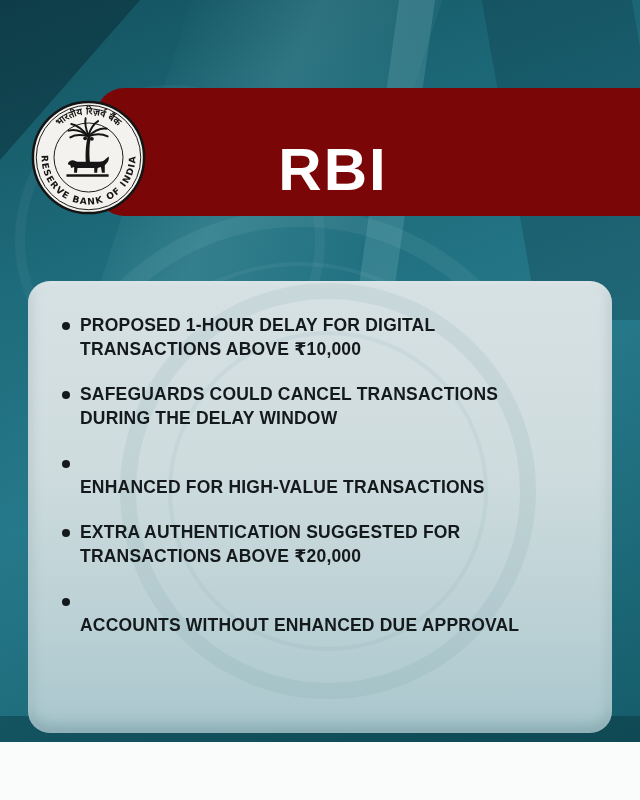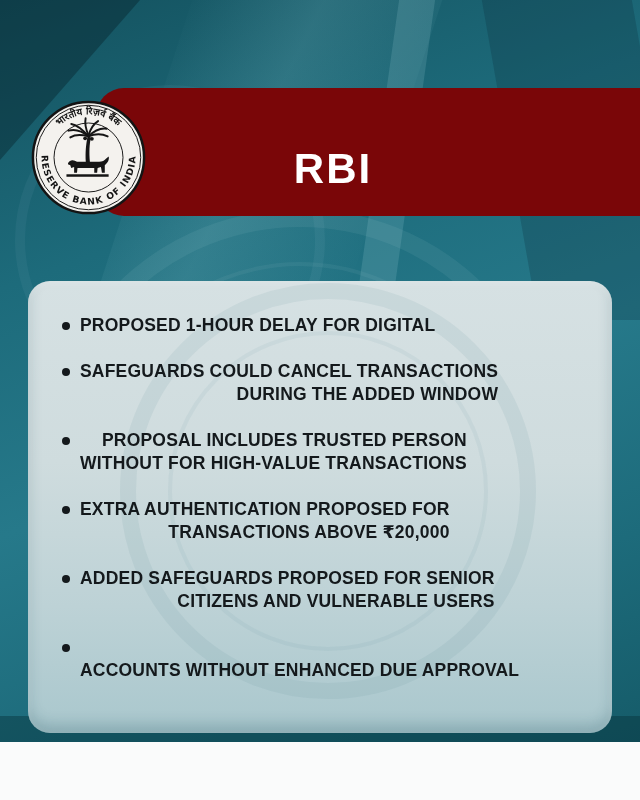--- a/index.html
+++ b/index.html
@@ -17,31 +17,31 @@
   .shard-dark-tl{left:0;top:0;width:160px;height:180px;background:rgba(4,28,36,0.38);
     clip-path:polygon(0 0,140px 0,0 160px);}
   .shard-dark-r{right:-20px;top:0;width:150px;height:320px;background:rgba(8,38,48,0.22);transform:skewX(10deg);}
   .shard-dark-bottom{left:0;top:716px;width:640px;height:28px;background:rgba(6,50,60,0.45);}
   .bg-watermark{position:absolute;left:0;top:0;pointer-events:none;}
 
   
   .banner{position:absolute;left:96px;top:88px;width:544px;height:128px;
     border-radius:28px 0 0 28px;display:flex;align-items:center;justify-content:center;
     padding-right:70px;box-sizing:border-box;}
-  .banner-title{color:#ffffff;font-size:42px;font-weight:800;letter-spacing:2px;margin-top:34px;}
+  .banner-title{color:#ffffff;font-size:60px;font-weight:800;letter-spacing:2px;margin-top:34px;}
 
   
   .seal{position:absolute;left:31px;top:100px;width:115px;height:115px;}
   .seal svg{display:block;}
 
   
   .card{position:absolute;left:28px;top:281px;width:584px;height:452px;border-radius:22px;
     background:linear-gradient(180deg,#d6e1e3 0%,#cfdcde 40%,#bdd2d6 72%,#a9c7cd 100%);
     box-shadow:inset 0 -8px 14px rgba(18,70,82,0.22), inset 0 2px 6px rgba(255,255,255,0.35);
-    overflow:hidden;text-align:right;}
+    overflow:hidden;}
   .card-watermark{position:absolute;left:0;top:0;pointer-events:none;}
   .bullets{position:relative;list-style:none;margin:0;padding:33px 22px 0 34px;
     display:flex;flex-direction:column;gap:22px;}
   .bullet{display:flex;align-items:flex-start;}
   .dot{flex:0 0 8px;width:8px;height:8px;border-radius:50%;background:#14191c;margin:8px 10px 0 0;}
   .bullet-text{color:#14191c;font-size:17.5px;font-weight:800;line-height:23.5px;letter-spacing:0.2px;}
 
   
   .footer{position:absolute;left:0;top:742px;width:640px;height:58px;background:#fafbfb;}
 </style>
@@ -107,41 +107,36 @@
 
   <section class="card">
     <svg class="card-watermark" width="584" height="452" viewBox="0 0 584 452">
       <circle cx="300" cy="210" r="200" fill="none" stroke="rgba(88,138,148,0.10)" stroke-width="16"></circle>
       <circle cx="300" cy="210" r="158" fill="none" stroke="rgba(88,138,148,0.08)" stroke-width="4"></circle>
     </svg>
     <ul class="bullets">
       <li class="bullet">
         <span class="dot"></span>
         <span class="bullet-text"><span>PROPOSED 1-HOUR DELAY FOR DIGITAL</span><br>
-        </span>
+        <span>TRANSACTIONS ABOVE ₹10,000</span></span>
       </li>
       <li class="bullet">
         <span class="dot"></span>
         <span class="bullet-text"><span>SAFEGUARDS COULD CANCEL TRANSACTIONS</span><br>
-        <span>DURING THE ADDED WINDOW</span></span>
+        <span>DURING THE DELAY WINDOW</span></span>
       </li>
       <li class="bullet">
         <span class="dot"></span>
-        <span class="bullet-text"><span>PROPOSAL INCLUDES TRUSTED PERSON</span><br>
-        <span>WITHOUT FOR HIGH-VALUE TRANSACTIONS</span></span>
+        <span class="bullet-text"><br>
+        <span>ENHANCED FOR HIGH-VALUE TRANSACTIONS</span></span>
       </li>
       <li class="bullet">
         <span class="dot"></span>
-        <span class="bullet-text"><span>EXTRA AUTHENTICATION PROPOSED FOR</span><br>
+        <span class="bullet-text"><span>EXTRA AUTHENTICATION SUGGESTED FOR</span><br>
         <span>TRANSACTIONS ABOVE ₹20,000</span></span>
-      </li>
-      <li class="bullet">
-        <span class="dot"></span>
-        <span class="bullet-text"><span>ADDED SAFEGUARDS PROPOSED FOR SENIOR</span><br>
-        <span>CITIZENS AND VULNERABLE USERS</span></span>
       </li>
       <li class="bullet">
         <span class="dot"></span>
         <span class="bullet-text"><br>
         <span>ACCOUNTS WITHOUT ENHANCED DUE APPROVAL</span></span>
       </li>
     </ul>
   </section>
 
   <footer class="footer">

